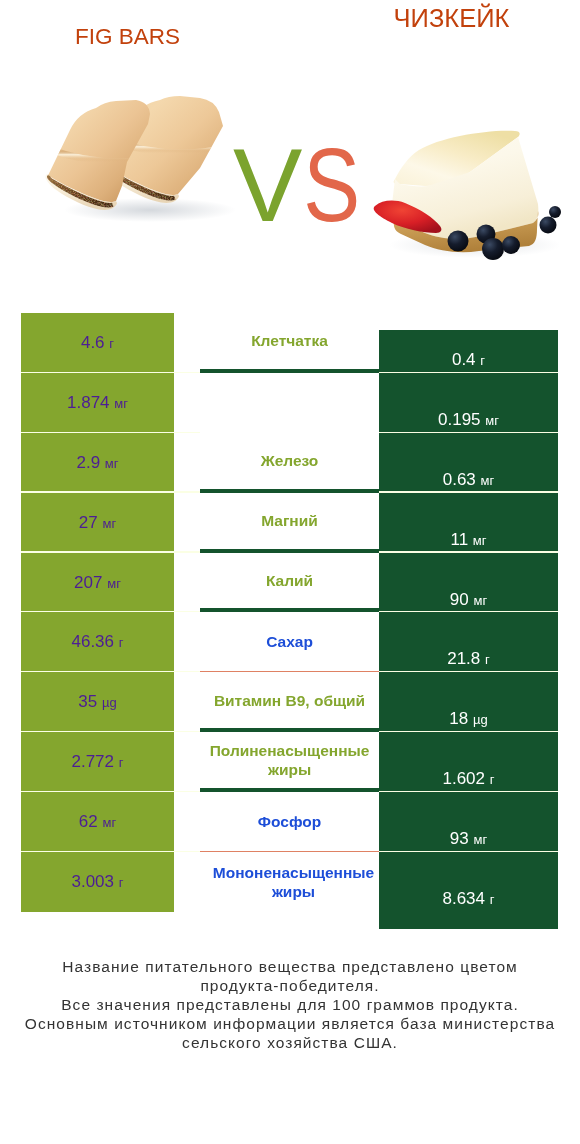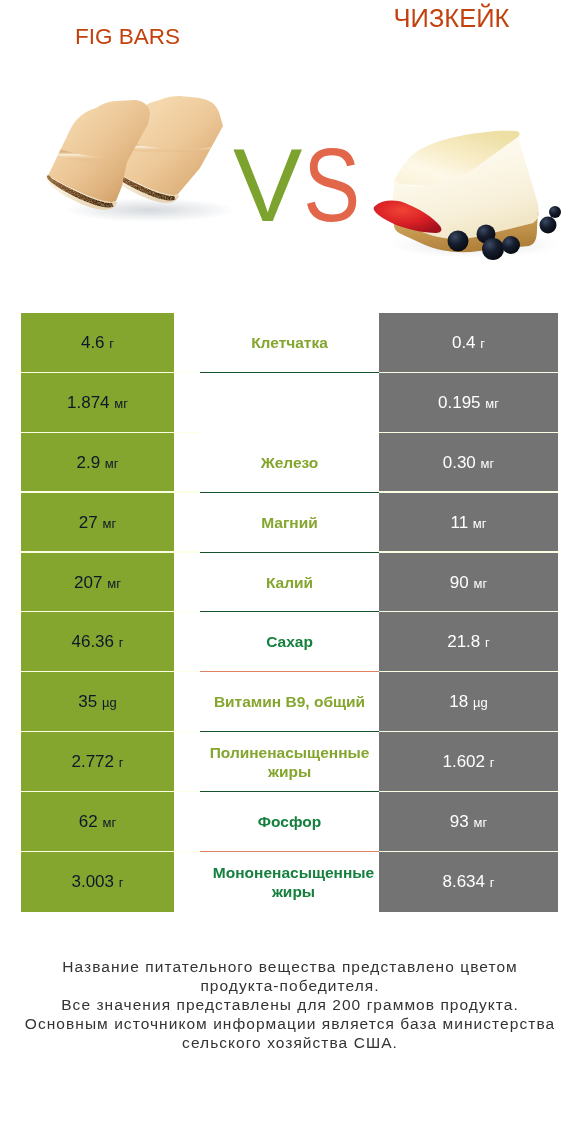--- a/index.html
+++ b/index.html
@@ -22,32 +22,32 @@
   .vs{position:absolute;left:225px;top:133px;width:140px;text-align:left;
       font-size:104px;line-height:104px;font-weight:400;letter-spacing:-2.5px;margin-left:8px;}
   .vs .v{color:#7ba32e;display:inline-block;}
   .vs .s{color:#e2674a;display:inline-block;transform:scaleX(0.82) translateX(4px);transform-origin:left center;}
 
   
   .table{position:absolute;left:21px;top:313px;width:537px;}
   .row{position:relative;height:59.9px;}
   .cell{position:absolute;top:0;height:59.9px;display:flex;align-items:center;
         justify-content:center;box-sizing:border-box;}
-  .cellL{left:0;width:153px;color:#0f172a;background:#84a62e;}
-  .cellR{left:358px;width:179px;color:#fff;background:#737373;}
+  .cellL{left:0;width:153px;color:#4c1d95;background:#84a62e;}
+  .cellR{left:358px;width:179px;color:#fff;background:#14532d;margin-top:17px;}
   .cellM{left:179px;width:179px;background:#fff;overflow:hidden;text-align:center;
          padding:0 13px;}
-  .cellM.sepg{border-bottom:1px solid #14532d;}
+  .cellM.sepg{border-bottom:4px solid #14532d;}
   .cellM.sepr{border-bottom:1px solid #df8163;}
   .row:last-child .cellM{border-bottom:none;padding-left:21px;}
   .val{font-size:17px;font-weight:400;white-space:nowrap;letter-spacing:0px;}
   .val .u{font-size:13px;font-weight:400;}
   .lab{font-size:15.5px;font-weight:700;line-height:19px;letter-spacing:0px;}
   .lab.g{color:#84a62e;}
-  .lab.r{color:#15803d;}
+  .lab.r{color:#1d4ed8;}
   .sepline{position:absolute;left:0;width:179px;height:1.2px;background:#fbffe4;}
 
   
   .footer{position:absolute;left:0;top:957px;width:580px;text-align:center;
           font-size:15.5px;letter-spacing:1.05px;line-height:19px;color:#333;}
   .footer div{padding:0 24px;}
 </style>
 </head>
 <body>
 
@@ -238,21 +238,21 @@
         <div class="sepline" style="left:358px;bottom:0"></div>
       </div>
       <div class="row">
         <div class="cell cellL">
           <span class="val"><span>2.9</span> <span class="u">мг</span></span>
         </div>
         <div class="cell cellM sepg">
           <span class="lab g">Железо</span>
         </div>
         <div class="cell cellR">
-          <span class="val"><span>0.30</span> <span class="u">мг</span></span>
+          <span class="val"><span>0.63</span> <span class="u">мг</span></span>
         </div>
         <div class="sepline" style="left:0;bottom:0"></div>
         <div class="sepline" style="left:358px;bottom:0"></div>
       </div>
       <div class="row">
         <div class="cell cellL">
           <span class="val"><span>27</span> <span class="u">мг</span></span>
         </div>
         <div class="cell cellM sepg">
           <span class="lab g">Магний</span>
@@ -336,16 +336,16 @@
           <span class="lab r w2">Мононенасыщенные жиры</span>
         </div>
         <div class="cell cellR">
           <span class="val"><span>8.634</span> <span class="u">г</span></span>
         </div>
       </div>
     </div>
 
   <div class="footer" id="footer">
       <div>Название питательного вещества представлено цветом продукта-победителя.</div>
-      <div>Все значения представлены для 200 граммов продукта.</div>
+      <div>Все значения представлены для 100 граммов продукта.</div>
       <div>Основным источником информации является база министерства сельского хозяйства США.</div>
     </div>
 </div>
 
 </body></html>

